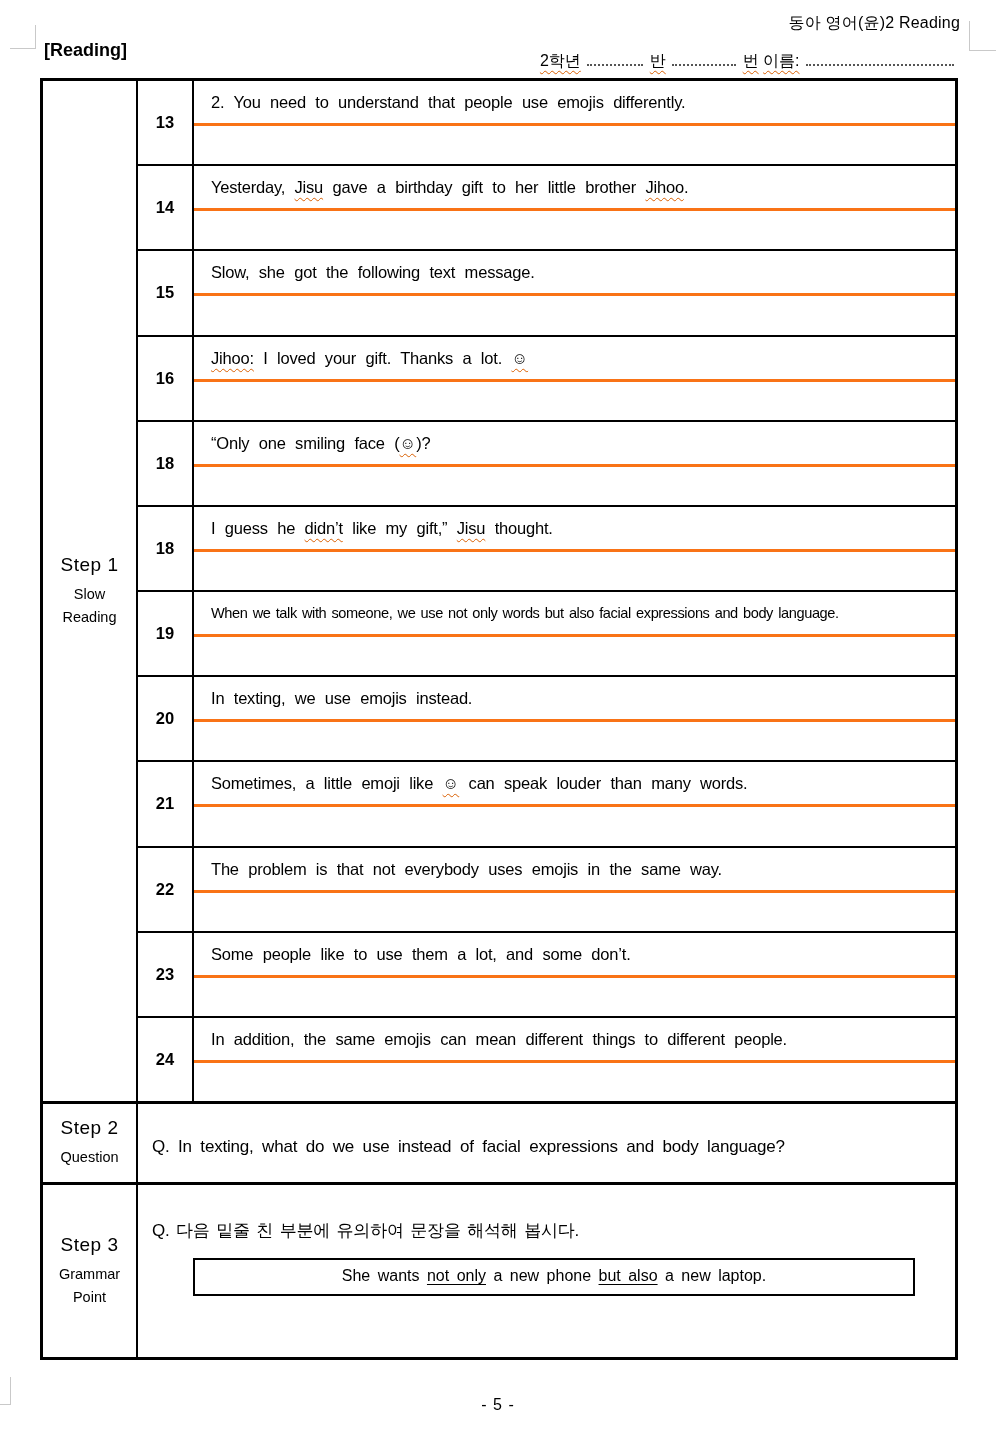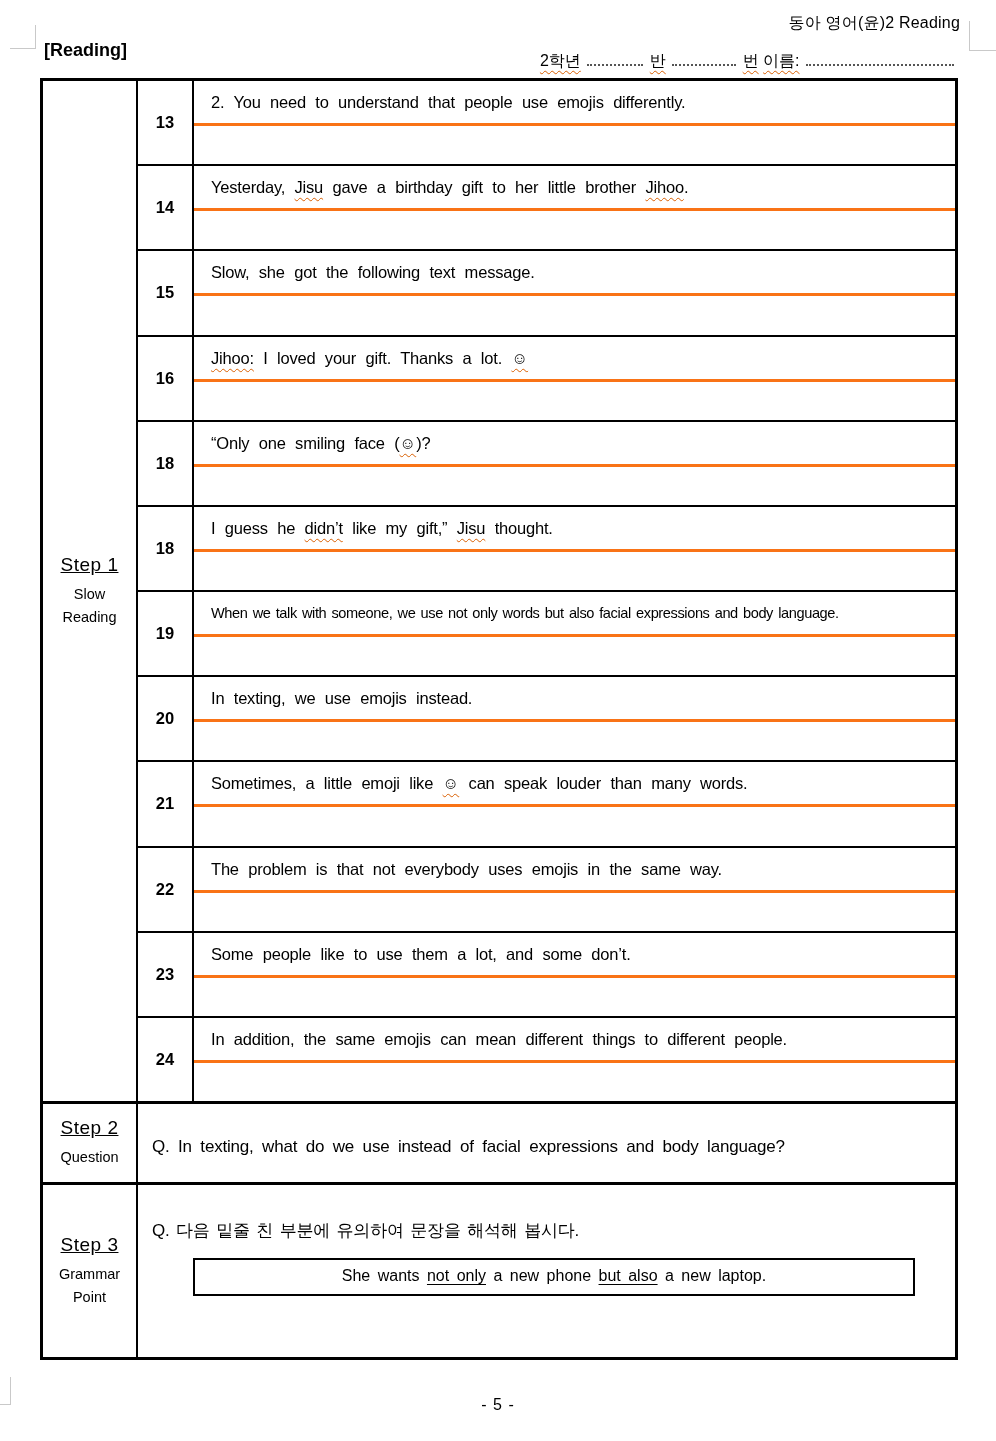--- a/index.html
+++ b/index.html
@@ -36,21 +36,21 @@
     border:3px solid #000; box-sizing:border-box;
     display:flex; flex-direction:column;
   }
 
   .body-row { display:flex; height:1020px; flex:none; }
   .stepcol {
     width:95px; flex:none; border-right:2px solid #000; box-sizing:border-box;
     display:flex; flex-direction:column; align-items:center; justify-content:center;
     text-align:center;
   }
-  .step-title { font-size:19px; letter-spacing:0.5px;text-decoration:underline; }
+  .step-title { font-size:19px; letter-spacing:0.5px; }
   .step-sub { font-size:14.5px; margin-top:7px; line-height:1.55; }
 
   .rows-col { flex:1; display:flex; flex-direction:column; }
   .block { display:flex; flex:1; box-sizing:border-box; border-top:2px solid #000; }
   .block:first-child { border-top:none; }
   .numcell {
     width:56px; flex:none; border-right:2px solid #000; box-sizing:border-box;
     display:flex; align-items:center; justify-content:center;
     font-weight:bold; font-size:16.5px;
   }

